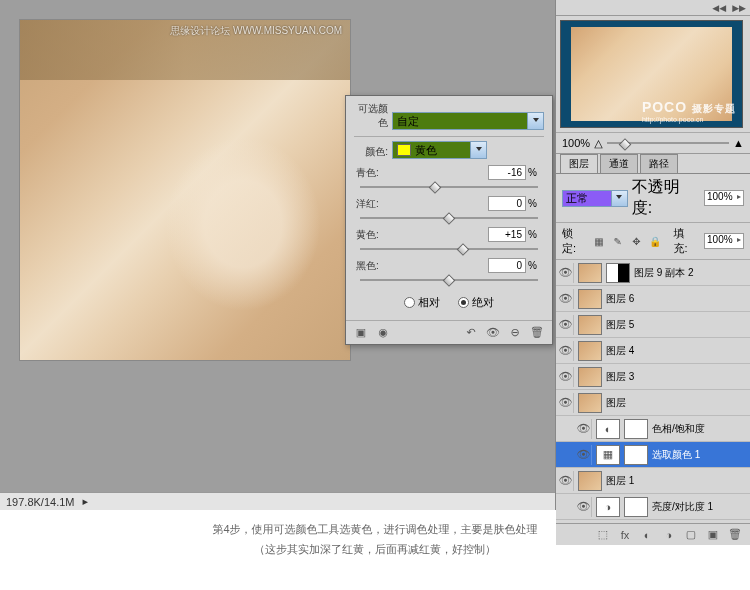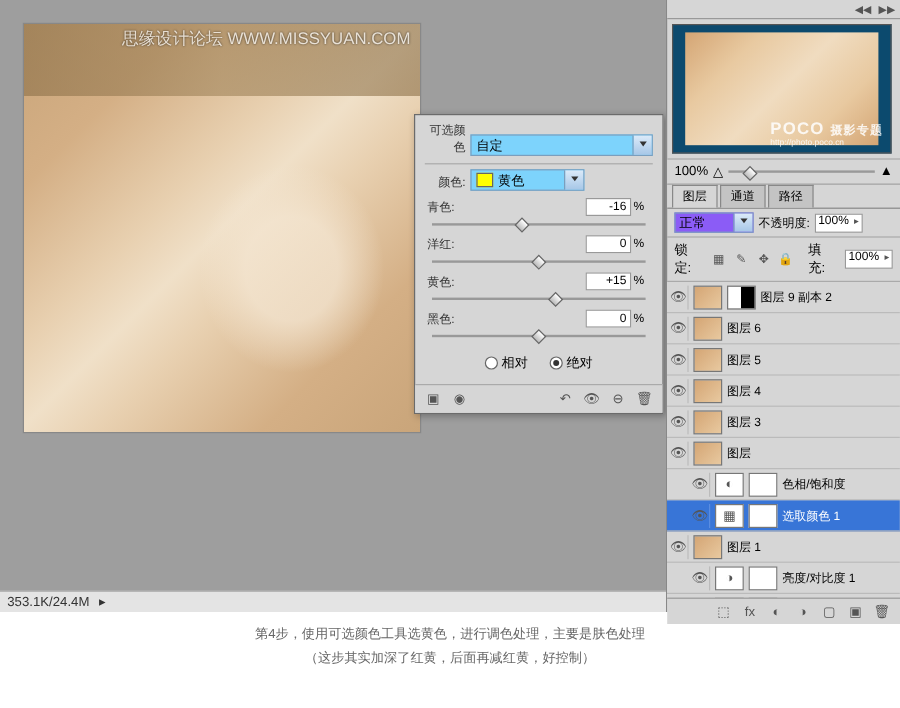--- a/index.html
+++ b/index.html
@@ -1,31 +1,31 @@
 <!DOCTYPE html>
 <html><head>
 <meta charset="utf-8">
 <style>
 *{margin:0;padding:0;box-sizing:border-box;font-family:"Microsoft YaHei",SimSun,sans-serif;font-size:11px}
 body{background:#fff;width:750px;height:590px;position:relative;overflow:hidden}
 .canvas-area{position:absolute;left:0;top:0;width:555px;height:510px;background:#9e9e9e}
 .photo{position:absolute;left:20px;top:20px;width:330px;height:340px;background:linear-gradient(135deg,#c9a57a 0%,#d4af85 20%,#e8d0b0 40%,#f0e0c8 50%,#e8d0b0 60%,#d4af85 80%,#c9a57a 100%);box-shadow:0 0 0 1px #888}
 .photo::before{content:"";position:absolute;left:0;top:0;right:0;height:60px;background:linear-gradient(90deg,#8b6f47,#a0845a,#8b6f47);opacity:.6}
 .photo::after{content:"";position:absolute;left:40%;top:30%;width:55%;height:60%;background:radial-gradient(ellipse,#f5e8d5 30%,transparent 60%);opacity:.7}
-.watermark{position:absolute;right:8px;top:4px;color:#fff;font-size:14px;opacity:.7;text-shadow:0 0 2px #000}
+.watermark{position:absolute;right:8px;top:4px;color:#fff;font-size:10px;opacity:.7;text-shadow:0 0 2px #000}
 .status-bar{position:absolute;left:0;bottom:0;width:555px;height:18px;background:#e4e4e4;border-top:1px solid #999;display:flex;align-items:center;padding:0 6px;color:#333;font-size:10px}
 .adj-panel{position:absolute;left:345px;top:95px;width:208px;background:#d6d6d6;border:1px solid #6b6b6b;box-shadow:2px 2px 6px rgba(0,0,0,.3)}
 .adj-title{height:18px;background:linear-gradient(#e8e8e8,#cfcfcf);border-bottom:1px solid #999;display:flex;align-items:center;padding:0 6px;position:relative}
 .adj-tab{background:#d6d6d6;border:1px solid #888;border-bottom:none;padding:1px 6px;font-size:10px;margin-right:2px}
 .adj-menu{position:absolute;right:4px;top:3px;width:12px;height:10px;display:flex;flex-direction:column;justify-content:space-around}
 .adj-menu span{height:1px;background:#555}
 .adj-body{padding:6px 8px}
 .adj-row{display:flex;align-items:flex-end;margin-bottom:6px;gap:4px}
 .adj-row label{width:34px;font-size:10px;color:#333;text-align:right}
-.dropdown{flex:1;height:18px;background:#7dd3fc;border:1px solid #7b9ebd;display:flex;align-items:center;padding:0 4px;position:relative;font-size:10px}
+.dropdown{flex:1;height:18px;background:#4d7c0f;border:1px solid #7b9ebd;display:flex;align-items:center;padding:0 4px;position:relative;font-size:10px}
 .dd-arrow{position:absolute;right:0;top:0;width:16px;height:100%;background:linear-gradient(#dbeaf9,#a7c7e7);border-left:1px solid #7b9ebd;display:flex;align-items:center;justify-content:center}
 .dd-arrow::after{content:"";border:3px solid transparent;border-top:4px solid #333}
 .swatch{width:14px;height:12px;border:1px solid #666;margin-right:4px}
 .divider{height:1px;background:#aaa;margin:4px 0}
 .slider-row{margin-bottom:2px}
 .slider-head{display:flex;justify-content:space-between;align-items:center;padding:0 2px}
 .slider-head span:first-child{font-size:10px;color:#333}
 .slider-val{display:flex;align-items:center;gap:2px}
 .slider-val input{width:38px;height:15px;border:1px solid #999;background:#fff;text-align:right;padding:0 3px;font-size:10px}
 .slider-val em{width:14px;font-style:normal;font-size:10px}
@@ -46,21 +46,21 @@
 .poco{position:absolute;right:6px;bottom:4px;color:#fff;font-size:14px;font-weight:bold;opacity:.85;letter-spacing:1px}
 .poco small{display:block;font-size:7px;font-weight:normal;letter-spacing:0}
 .nav-zoom{height:22px;background:#d6d6d6;border-top:1px solid #aaa;border-bottom:1px solid #999;display:flex;align-items:center;padding:0 6px;gap:4px;font-size:10px}
 .zoom-track{flex:1;height:12px;position:relative}
 .zoom-track::before{content:"";position:absolute;left:0;right:0;top:5px;height:2px;background:#999}
 .layers-tabs{height:20px;display:flex;align-items:flex-end;padding:0 4px;gap:2px;background:#d6d6d6;border-bottom:1px solid #888}
 .ltab{padding:2px 8px;font-size:10px;background:#c4c4c4;border:1px solid #888;border-bottom:none}
 .ltab.active{background:#d6d6d6}
 .layers-opts{display:flex;align-items:center;padding:3px 6px;gap:4px;border-bottom:1px solid #aaa}
 .blend-dd{width:66px;height:17px;background:#8b5cf6;border:1px solid #7b9ebd;position:relative;font-size:10px;display:flex;align-items:center;padding:0 3px}
-.opts-lbl{font-size:10px}
+.opts-lbl{font-size:16px}
 .pct-input{width:40px;height:16px;background:#fff;border:1px solid #999;font-size:10px;text-align:right;padding:0 14px 0 2px;position:relative}
 .pct-input::after{content:"▸";position:absolute;right:2px;top:1px;font-size:8px;color:#555}
 .layers-lock{display:flex;align-items:center;padding:3px 6px;gap:6px;border-bottom:1px solid #aaa;font-size:10px}
 .lock-ico{width:13px;height:13px;display:inline-flex;align-items:center;justify-content:center;font-size:10px;color:#555}
 .layers-list{height:263px;overflow-y:auto;background:#d6d6d6}
 .layer{display:flex;align-items:center;height:26px;border-bottom:1px solid #bbb;padding:0 2px;gap:4px}
 .layer.selected{background:#3875d7;color:#fff}
 .eye{width:16px;height:20px;border-right:1px solid #bbb;display:flex;align-items:center;justify-content:center;font-size:11px;color:#555}
 .layer.selected .eye{border-color:#5a8de0}
 .lthumb{width:24px;height:20px;background:linear-gradient(135deg,#d4a574,#e8c9a0);border:1px solid #777}
@@ -72,21 +72,21 @@
 .caption{position:absolute;left:0;top:520px;width:750px;text-align:center;color:#666;font-size:14px;line-height:1.8}
 </style>
 </head>
 <body>
 
 <div class="canvas-area">
   <div class="photo">
     <div class="watermark">思缘设计论坛  WWW.MISSYUAN.COM</div>
   </div>
   <div class="status-bar">
-    <span>353.1K/24.4M</span>
+    <span>197.8K/14.1M</span>
     <span style="margin-left:8px">▸</span>
   </div>
 </div>
 
 <div class="adj-panel">
   <div class="adj-body">
     <div class="adj-row">
       <label>可选颜色</label>
       <div class="dropdown">
         <span>自定</span>

